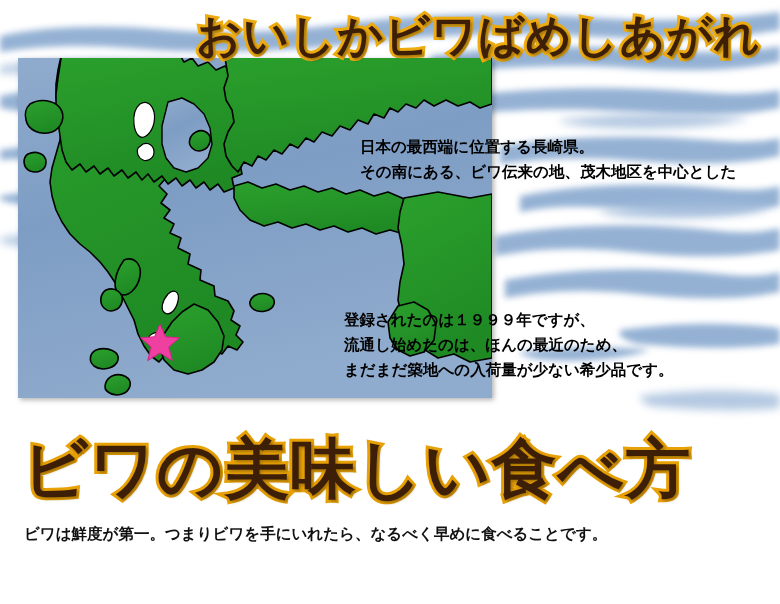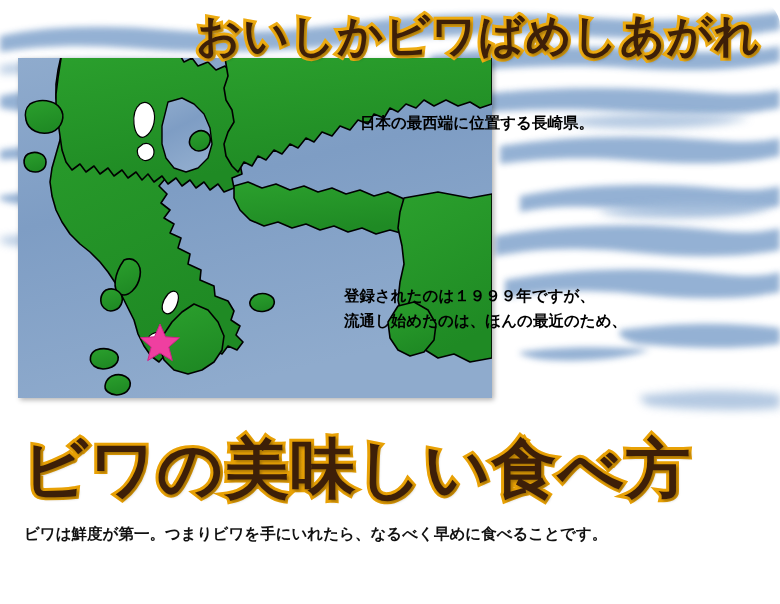--- a/index.html
+++ b/index.html
@@ -7,21 +7,20 @@
     padding: 0;
     background: #ffffff;
   }
   #page {
     position: relative;
     width: 780px;
     height: 604px;
     overflow: hidden;
     background: #ffffff;
     font-family: "Liberation Serif", "DejaVu Serif", serif;
-    border-radius: 26px;
   }
 
   
   #sky {
     position: absolute;
     left: 0; top: 0;
     width: 780px; height: 604px;
     background: #ffffff;
   }
   #sky svg { display: block; }
@@ -71,20 +70,21 @@
 
   
   .overlay-block {
     position: absolute;
     font-family: "Liberation Serif", "DejaVu Serif", serif;
     font-weight: 700;
     font-size: 15.5px;
     line-height: 25px;
     color: #000000;
     white-space: nowrap;
+    margin-top: 24px;
   }
   #intro-block { left: 360px; top: 110px; }
   #history-block { left: 344px; top: 283px; }
 
   .overlay-block .line { display: block; }
 
   
   #howto-block {
     position: absolute;
     left: 24px;
@@ -231,25 +231,27 @@
         <path d="M0,-19 L5.5,-6.2 L19.5,-5.2 L8.8,4 L12.3,17.6 L0,10 L-12.3,17.6
                  L-8.8,4 L-19.5,-5.2 L-5.5,-6.2 Z" fill="#ef3fa0" stroke="#d1228a" stroke-width="1"></path>
       </g>
     </svg>
   </div>
 
   <div id="main-title" class="fancy-title">おいしかビワばめしあがれ</div>
 
   <div id="intro-block" class="overlay-block">
     <span class="line">日本の最西端に位置する長崎県。</span>
+    <span class="line">その南にある、ビワ伝来の地、茂木地区を中心とした</span>
   </div>
 
   <div id="history-block" class="overlay-block">
     <span class="line">登録されたのは１９９９年ですが、</span>
     <span class="line">流通し始めたのは、ほんの最近のため、</span>
+    <span class="line">まだまだ築地への入荷量が少ない希少品です。</span>
   </div>
 
   <div id="section-title" class="fancy-title">ビワの美味しい食べ方</div>
 
   <div id="howto-block">
     <span class="line">ビワは鮮度が第一。つまりビワを手にいれたら、なるべく早めに食べることです。</span>
   </div>
 
 </div>
 

